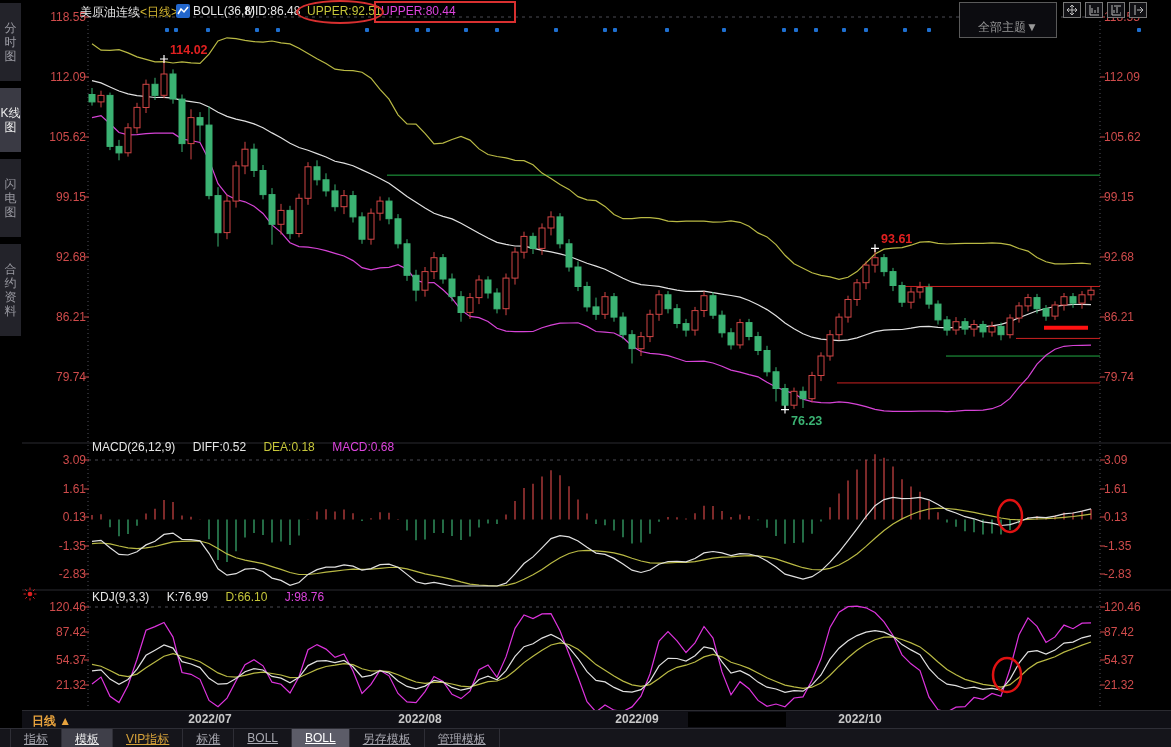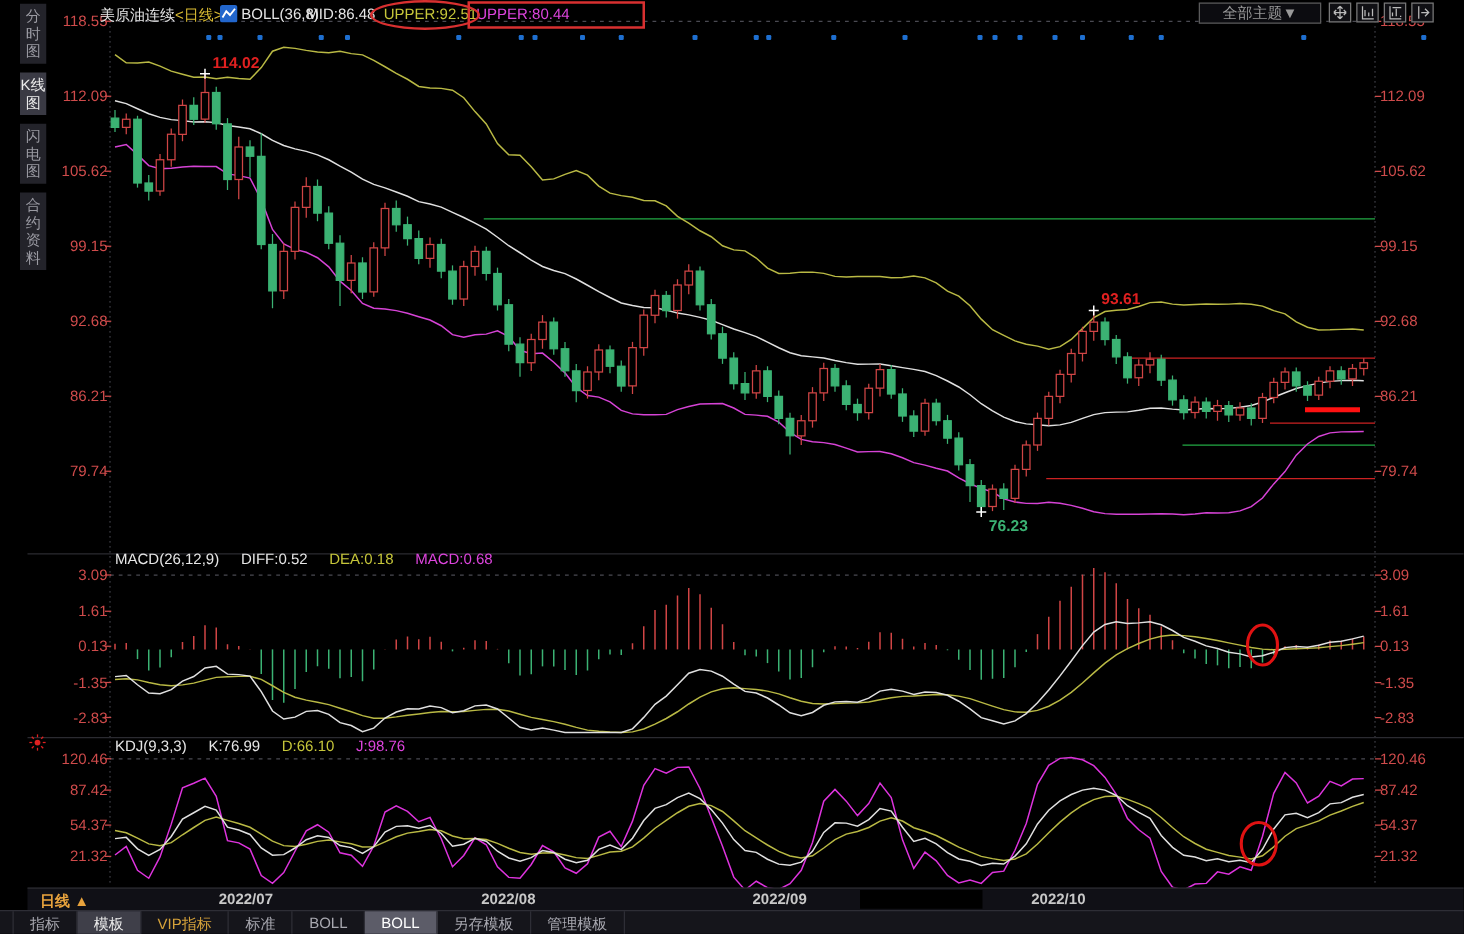--- a/index.html
+++ b/index.html
@@ -2,56 +2,56 @@
 <html><head>
 <meta charset="utf-8">
 <style>
   html,body{margin:0;padding:0;background:#000;}
   body{width:1171px;height:747px;position:relative;overflow:hidden;
        font-family:"Liberation Sans","DejaVu Sans",sans-serif;}
   #svg{position:absolute;left:0;top:0;z-index:1;}
   
   #sidebar{position:absolute;left:0;top:0;width:21px;height:747px;z-index:3;background:#000;}
   .side-item{width:21px;margin-bottom:7px;background:#23232a;color:#9a9aa2;font-size:12px;
-             line-height:14px;text-align:center;padding:3px 0;word-break:break-all;cursor:pointer;margin-left:16px;}
+             line-height:14px;text-align:center;padding:18px 0;word-break:break-all;cursor:pointer;}
   .side-item.sel{background:#3a3a44;color:#ececec;text-align:center;}
   
   #header{position:absolute;left:0;top:0;width:1171px;height:24px;z-index:4;}
   .hspan{position:absolute;top:4px;font-size:12px;white-space:nowrap;}
   .c-white{color:#e6e6e6}.c-yel{color:#c6c63a}.c-mag{color:#dd44dd}.c-tag{color:#d6b832}
   #hicon{position:absolute;left:176px;top:4px;width:14px;height:14px;}
   #upper-ellipse{position:absolute;left:296px;top:0px;width:84px;height:20px;
                  border:2px solid #d83030;border-radius:50%;z-index:5;}
   #lower-rect{position:absolute;left:374px;top:1px;width:138px;height:18px;
               border:2px solid #d83030;z-index:5;}
   #themeBtn{position:absolute;left:959px;top:2px;width:98px;height:17px;background:#0c0c10;
             border:1px solid #5a5a5a;color:#999;font-size:12px;line-height:15px;text-align:center;
-            padding:0;cursor:pointer;font-family:inherit;}
+            padding:17px;cursor:pointer;font-family:inherit;}
   .toolbtn{position:absolute;top:2px;width:18px;height:16px;background:#101014;border:1px solid #777;
            padding:0;cursor:pointer;}
   .toolbtn svg{display:block;margin:1px auto;}
   
   .tick-l{position:absolute;left:24px;width:62px;text-align:right;color:#cf4b4b;font-size:12px;z-index:2;}
   .tick-r{position:absolute;left:1104px;width:64px;text-align:left;color:#cf4b4b;font-size:12px;z-index:2;}
   
   .indrow{position:absolute;left:92px;z-index:3;font-size:12px;white-space:nowrap;}
   .indrow span{margin-right:14px;}
   
   #xstrip{position:absolute;left:22px;top:710px;width:1149px;height:17px;background:#101016;
           border-top:1px solid #2b2b31;border-bottom:1px solid #2b2b31;z-index:3;}
-  .xlab{position:absolute;top:1px;width:70px;text-align:left;color:#c8c8c8;
+  .xlab{position:absolute;top:1px;width:70px;text-align:center;color:#c8c8c8;
         font-size:12px;font-weight:bold;}
   #xblank{position:absolute;left:666px;top:1px;width:98px;height:15px;background:#000;}
   #periodBtn{position:absolute;left:26px;top:712px;z-index:4;color:#e8a33d;font-size:12px;
              font-weight:bold;background:none;border:none;cursor:pointer;font-family:inherit;}
   
   #tabbar{position:absolute;left:0;top:728px;width:1171px;height:19px;background:#15151b;
           border-top:1px solid #2e2e36;display:flex;align-items:stretch;z-index:4;padding-left:10px;}
   .tab{font-size:12px;color:#a8a8b0;padding:2px 13px 0 13px;border-right:1px solid #2e2e36;
-       cursor:pointer;white-space:nowrap;}
+       cursor:pointer;white-space:nowrap;text-decoration:underline;}
   .tab:first-child{border-left:1px solid #2e2e36;}
   .tab.active{background:#3f3f49;color:#ececec;}
   .tab.pressed{background:#5c5c68;color:#ffffff;}
   .tab.vip{color:#d6a23a;}
 </style>
 </head>
 <body>
 
 <svg id="svg" width="1171" height="747">
     <line x1="88" x2="1100" y1="17" y2="17" stroke="#4a4a52" stroke-dasharray="3 4" stroke-width="1"></line>

